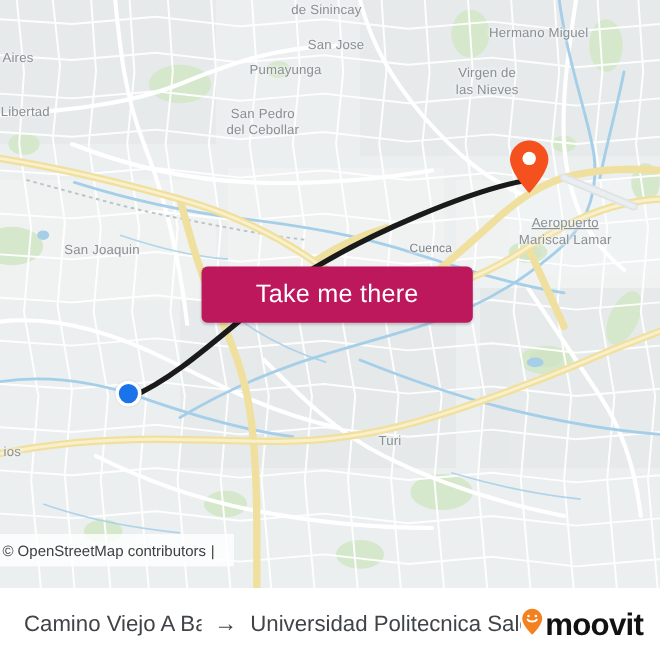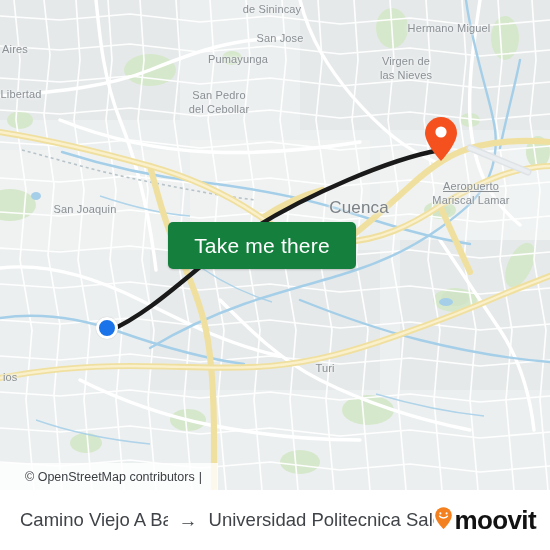--- a/index.html
+++ b/index.html
@@ -25,58 +25,58 @@
     color:#8a8f94;
     font-size:11px;
     letter-spacing:.15px;
     white-space:pre;
     text-align:center;
     line-height:13px;
     transform:translateX(-50%);
     pointer-events:none;
     text-shadow:0 0 2px #f2f4f4,0 0 3px #f2f4f4,0 0 4px #f2f4f4;
   }
-  .maplabel.big{font-size:17px;color:#7d8287;}
+  .maplabel.big{font-size:10px;color:#7d8287;}
   .maplabel.left{transform:none;text-align:center;}
 
   
   .origin-dot{
     position:absolute;
     width:22px;height:22px;border-radius:50%;
     background:#1a73e8;
     border:3px solid #ffffff;
     box-sizing:border-box;
     left:96px;top:317px;
     box-shadow:0 0 1px rgba(0,0,0,.25);
   }
   .dest-pin{
     position:absolute;left:424px;top:116px;width:34px;height:46px;
   }
 
   
   .cta{
     position:absolute;
-    left:168px;top:222px;width:188px;height:47px;
-    background:#15803d;
+    left:168px;top:222px;width:226px;height:47px;
+    background:#be185d;
     border-radius:5px;
     border:none;
     color:#ffffff;
     font-size:21px;
     font-family:"Liberation Sans", sans-serif;
     letter-spacing:.2px;
     cursor:pointer;
     display:flex;align-items:center;justify-content:center;
     box-shadow:0 1px 2px rgba(0,0,0,.18);
   }
 
   
   .attrib{
-    position:absolute;left:0;top:463px;height:27px;
+    position:absolute;left:0;top:445px;height:27px;
     display:flex;align-items:center;
-    padding-left:25px;padding-right:12px;
+    padding-left:2px;padding-right:12px;
     background:rgba(255,255,255,.80);
     color:#3b3f42;
     font-size:12.5px;
     white-space:nowrap;
   }
   .attrib .sep{margin:0 4px;}
 
   
   .footer{
     position:absolute;left:0;top:490px;width:550px;height:60px;

